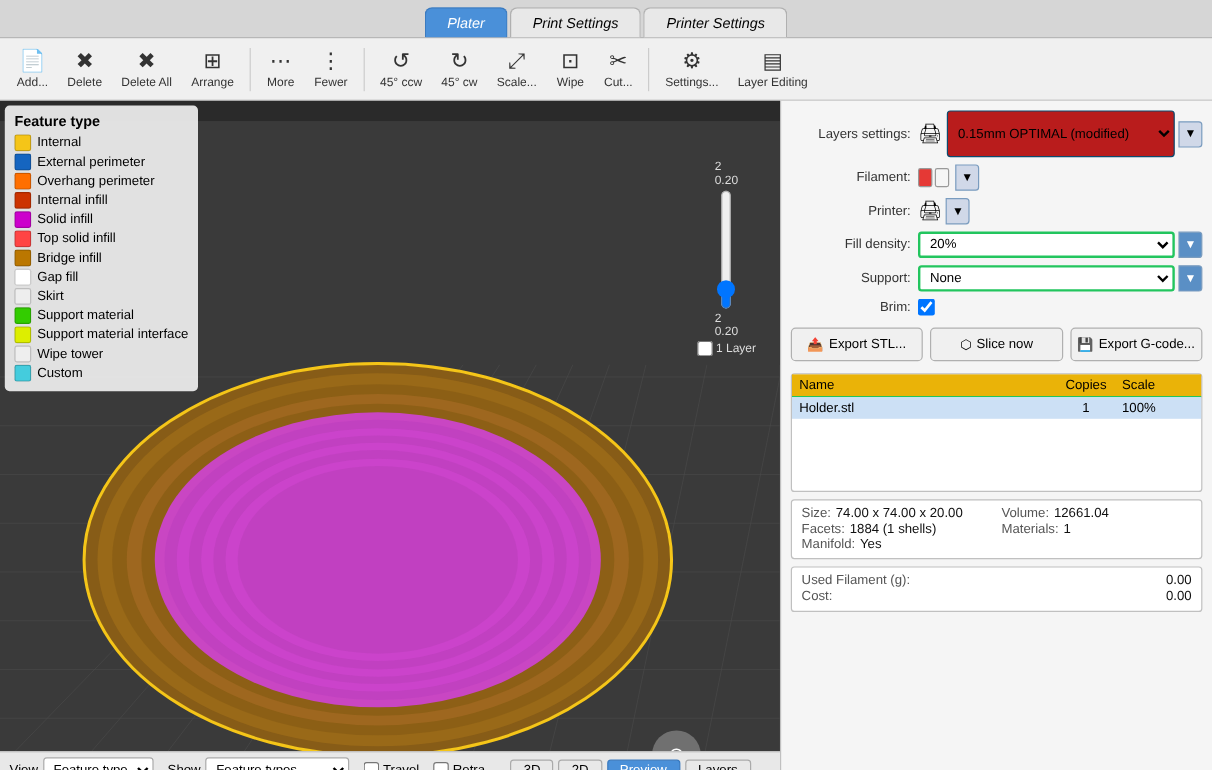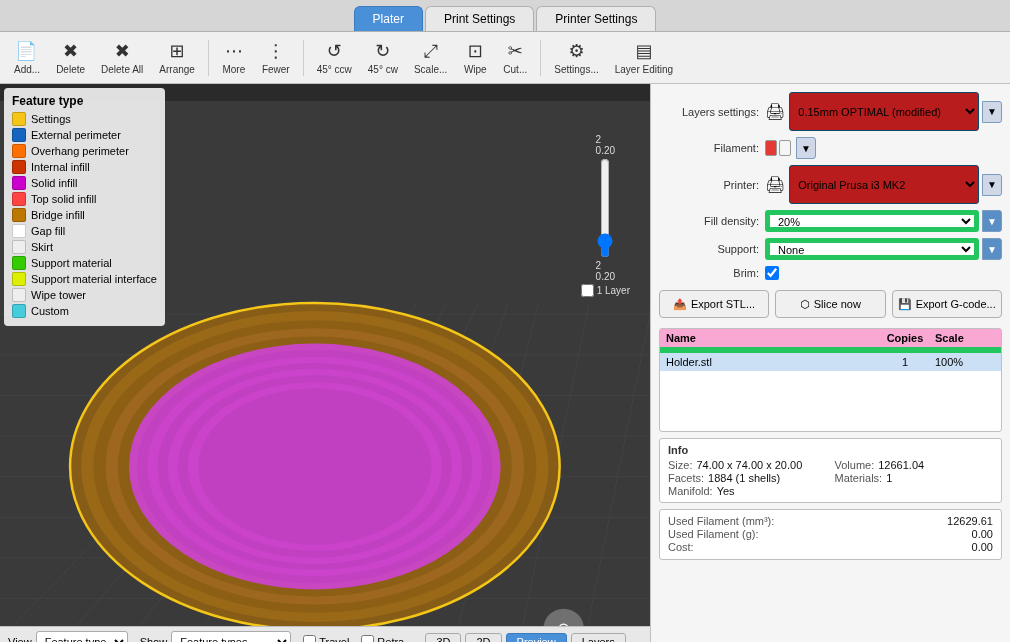--- a/index.html
+++ b/index.html
@@ -1,20 +1,20 @@
 <!DOCTYPE html>
 <html><head>
   <meta charset="utf-8">
   <style>
     * { box-sizing: border-box; margin: 0; padding: 0; }
     body { font-family: -apple-system, BlinkMacSystemFont, 'Helvetica Neue', Arial, sans-serif; font-size: 12px; background: #ececec; width: 1010px; height: 642px; overflow: hidden; }
 
     
     .nav-tabs { display: flex; justify-content: center; background: #d6d6d6; padding: 6px 0 0 0; border-bottom: 1px solid #b0b0b0; }
-    .nav-tab { padding: 5px 18px; border-radius: 6px 6px 0 0; border: 1px solid #b0b0b0; border-bottom: none; background: #e8e8e8; margin: 0 1px; cursor: pointer; font-size: 12px; }
+    .nav-tab { padding: 5px 18px; border-radius: 6px 6px 0 0; border: 1px solid #b0b0b0; border-bottom: none; background: #e8e8e8; margin: 0 1px; cursor: pointer; font-size: 12px; font-style: italic; }
     .nav-tab.active { background: #4a90d9; color: white; border-color: #3a7abf; }
 
     
     .toolbar { display: flex; align-items: center; background: #f0f0f0; padding: 4px 8px; border-bottom: 1px solid #c0c0c0; gap: 4px; }
     .toolbar-btn { display: flex; flex-direction: column; align-items: center; padding: 4px 6px; cursor: pointer; border-radius: 4px; min-width: 36px; font-size: 10px; color: #333; background: none; border: none; }
     .toolbar-btn .icon { font-size: 18px; margin-bottom: 2px; }
     .toolbar-sep { width: 1px; height: 36px; background: #ccc; margin: 0 3px; }
 
     
     .main { display: flex; height: calc(642px - 70px); }
@@ -37,32 +37,32 @@
     .checkbox-group { display: flex; align-items: center; gap: 3px; font-size: 11px; }
 
     
     .right-panel { width: 360px; background: #f5f5f5; border-left: 1px solid #c0c0c0; display: flex; flex-direction: column; padding: 8px; gap: 6px; overflow-y: auto; }
 
     
     .settings-row { display: flex; align-items: center; gap: 6px; }
     .settings-label { width: 100px; text-align: right; font-size: 11px; color: #333; flex-shrink: 0; }
     .settings-value { flex: 1; display: flex; align-items: center; gap: 4px; }
     .settings-select { flex: 1; height: 39px; font-size: 11px; border: 1px solid #0c4a6e; border-radius: 3px; background: #b91c1c; padding: 0 4px; }
-    .settings-select-blue { flex: 1; height: 22px; font-size: 11px; border: 5px solid #22c55e; border-radius: 3px; background: white; padding: 0 4px; }
+    .settings-select-blue { flex: 1; height: 22px; font-size: 11px; border: 2px solid #22c55e; border-radius: 3px; background: white; padding: 0 4px; }
     .dropdown-arrow-btn { width: 20px; height: 22px; background: #d0d8e8; border: 1px solid #7a9cbf; border-radius: 0 3px 3px 0; cursor: pointer; display: flex; align-items: center; justify-content: center; font-size: 10px; margin-left: -1px; }
     .filament-colors { display: flex; gap: 2px; margin-right: 2px; }
     .filament-color-swatch { width: 12px; height: 16px; border-radius: 2px; border: 1px solid #999; }
 
     
     .action-buttons { display: flex; gap: 6px; justify-content: center; padding: 4px 0; }
     .action-btn { flex: 1; height: 28px; font-size: 11px; border-radius: 4px; border: 1px solid #b0b0b0; background: #f0f0f0; cursor: pointer; display: flex; align-items: center; justify-content: center; gap: 4px; }
 
     
     .files-table { border: 1px solid #c0c0c0; border-radius: 3px; background: white; }
-    .files-table-header { display: flex; padding: 3px 6px; background: #f9a8d4; border-bottom: 6px solid #22c55e; font-size: 11px; font-weight: bold; }
+    .files-table-header { display: flex; padding: 3px 6px; background: #eab308; border-bottom: 1px solid #22c55e; font-size: 11px; font-weight: normal; }
     .files-table-header .col-name { flex: 1; }
     .files-table-header .col-copies { width: 60px; text-align: center; }
     .files-table-header .col-scale { width: 60px; }
     .files-table-row { display: flex; padding: 3px 6px; font-size: 11px; background: #cce0f5; }
     .files-table-row .col-name { flex: 1; }
     .files-table-row .col-copies { width: 60px; text-align: center; }
     .files-table-row .col-scale { width: 60px; }
     .files-table-empty { height: 60px; }
 
     
@@ -212,21 +212,21 @@
       <circle cx="555" cy="520" r="20" fill="#888" opacity="0.7"></circle>
       <text x="555" y="525" text-anchor="middle" fill="white" font-size="16">⊙</text>
     </svg>
 
     
     <div class="feature-legend">
       <div class="feature-legend-title">Feature type</div>
       <div id="legend-items-container">
           <div class="legend-item">
             <div class="legend-color" style="background: rgb(245, 197, 24);"></div>
-            <span>Settings</span>
+            <span>Internal</span>
           </div>
           <div class="legend-item">
             <div class="legend-color" style="background: rgb(21, 101, 192);"></div>
             <span>External perimeter</span>
           </div>
           <div class="legend-item">
             <div class="legend-color" style="background: rgb(255, 111, 0);"></div>
             <span>Overhang perimeter</span>
           </div>
           <div class="legend-item">
@@ -341,23 +341,20 @@
           <div class="filament-color-swatch" style="background:#f5f5f5;"></div>
         </div>
         <button class="dropdown-arrow-btn">▼</button>
       </div>
     </div>
 
     <div class="settings-row">
       <span class="settings-label">Printer:</span>
       <div class="settings-value">
         <span style="font-size:16px;">🖨</span>
-        <select class="settings-select">
-          <option>Original Prusa i3 MK2</option>
-        </select>
         <button class="dropdown-arrow-btn">▼</button>
       </div>
     </div>
 
     <div class="settings-row">
       <span class="settings-label">Fill density:</span>
       <div class="settings-value">
         <select class="settings-select-blue">
           <option>20%</option>
         </select>
@@ -405,21 +402,20 @@
       </div>
       <div class="files-table-row">
         <span class="col-name">Holder.stl</span>
         <span class="col-copies">1</span>
         <span class="col-scale">100%</span>
       </div>
       <div class="files-table-empty"></div>
     </div>
 
     <div class="info-section">
-      <div class="info-section-title">Info</div>
       <div class="info-grid">
         <div class="info-row">
           <span class="info-key">Size:</span>
           <span class="info-val">74.00 x 74.00 x 20.00</span>
         </div>
         <div class="info-row">
           <span class="info-key">Volume:</span>
           <span class="info-val">12661.04</span>
         </div>
         <div class="info-row">
@@ -433,24 +429,20 @@
         <div class="info-row">
           <span class="info-key">Manifold:</span>
           <span class="info-val">Yes</span>
         </div>
       </div>
     </div>
 
     <div class="sliced-section">
       <div id="sliced-rows-container">
           <div class="sliced-row">
-            <span class="sliced-key">Used Filament (mm³):</span>
-            <span class="sliced-val">12629.61</span>
-          </div>
-          <div class="sliced-row">
             <span class="sliced-key">Used Filament (g):</span>
             <span class="sliced-val">0.00</span>
           </div>
           <div class="sliced-row">
             <span class="sliced-key">Cost:</span>
             <span class="sliced-val">0.00</span>
           </div>
         </div>
     </div>
 

